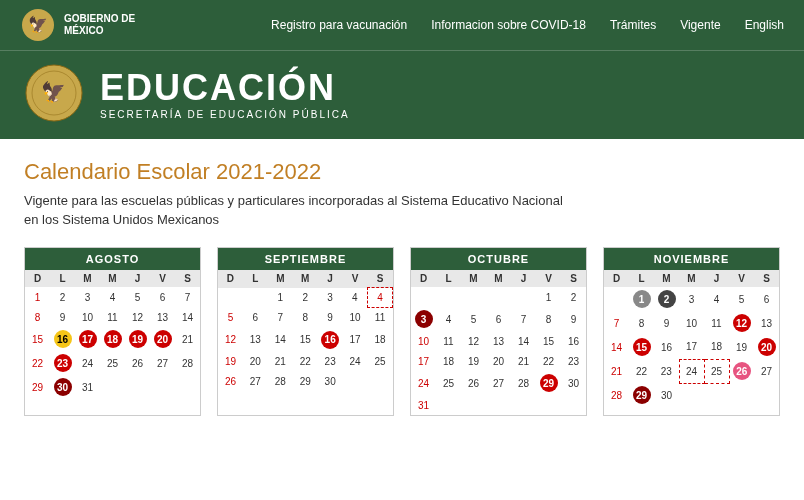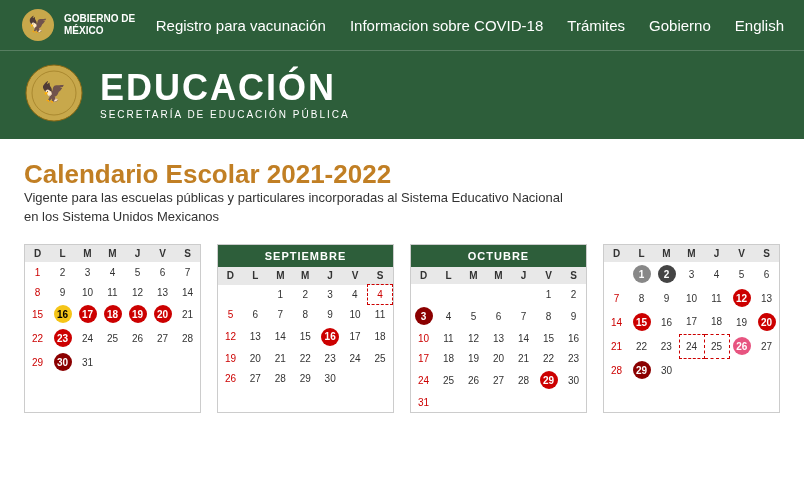--- a/index.html
+++ b/index.html
@@ -30,21 +30,21 @@
       font-weight: bold;
     }
     .top-nav nav {
       display: flex;
       align-items: center;
       gap: 24px;
     }
     .top-nav nav a {
       color: #fff;
       text-decoration: none;
-      font-size: 15px;
+      font-size: 12px;
     }
 
     
     .header-banner {
       background: #2d5e3a;
       padding: 12px 24px 16px 24px;
       display: flex;
       align-items: center;
       gap: 16px;
       border-top: 1px solid rgba(255,255,255,0.2);
@@ -64,23 +64,24 @@
     .header-banner .edu-text p {
       font-size: 10px;
       letter-spacing: 2px;
     }
 
     
     .content {
       padding: 20px 24px;
     }
     .calendar-title {
-      font-size: 26px;
-      font-weight: bold;
+      font-size: 22px;
+      font-weight: normal;
       color: #2d5e3a;
+      margin-bottom: 8px;
     }
     .calendar-title span {
       color: #c17f24;
     }
     .subtitle {
       font-size: 13px;
       color: #333;
       margin-bottom: 4px;
     }
 
@@ -160,21 +161,21 @@
     </svg>
     <div class="logo-text">
       <div>GOBIERNO DE</div>
       <div>MÉXICO</div>
     </div>
   </div>
   <nav>
     <a href="#">Registro para vacunación</a>
     <a href="#">Informacion sobre COVID-18</a>
     <a href="#">Trámites</a>
-    <a href="#">Gobierno</a>
+    <a href="#">Vigente</a>
     <a href="#">English</a>
   </nav>
 </div>
 
 <div class="header-banner">
   <svg class="seal" viewBox="0 0 60 60">
     <circle cx="30" cy="30" r="28" fill="#c8a84b" stroke="#8b6914" stroke-width="1"></circle>
     <circle cx="30" cy="30" r="22" fill="#c8a84b" stroke="#8b6914" stroke-width="0.5"></circle>
     <text x="30" y="36" text-anchor="middle" font-size="20" fill="#2d5e3a">🦅</text>
   </svg>
@@ -187,20 +188,21 @@
 <div class="content">
   <div class="calendar-title">
     <span>Calendario Escolar </span><span style="color:#c17f24;">2021-2022</span>
   </div>
   <p class="subtitle">Vigente para las escuelas públicas y particulares incorporadas al Sistema Educativo Nacional</p>
   <p class="subtitle">en los Sistema Unidos Mexicanos</p>
 
   <div class="calendars-row">
 
     <div class="calendar">
+      <div class="month-header">AGOSTO</div>
       <table>
         <thead>
           <tr>
             <th>D</th>
             <th>L</th>
             <th>M</th>
             <th>M</th>
             <th>J</th>
             <th>V</th>
             <th>S</th>
@@ -387,20 +389,21 @@
             <td></td>
             <td></td>
             <td></td>
             <td></td>
           </tr>
         </tbody>
       </table>
     </div>
 
     <div class="calendar">
+      <div class="month-header">NOVIEMBRE</div>
       <table>
         <thead>
           <tr>
             <th>D</th>
             <th>L</th>
             <th>M</th>
             <th>M</th>
             <th>J</th>
             <th>V</th>
             <th>S</th>

